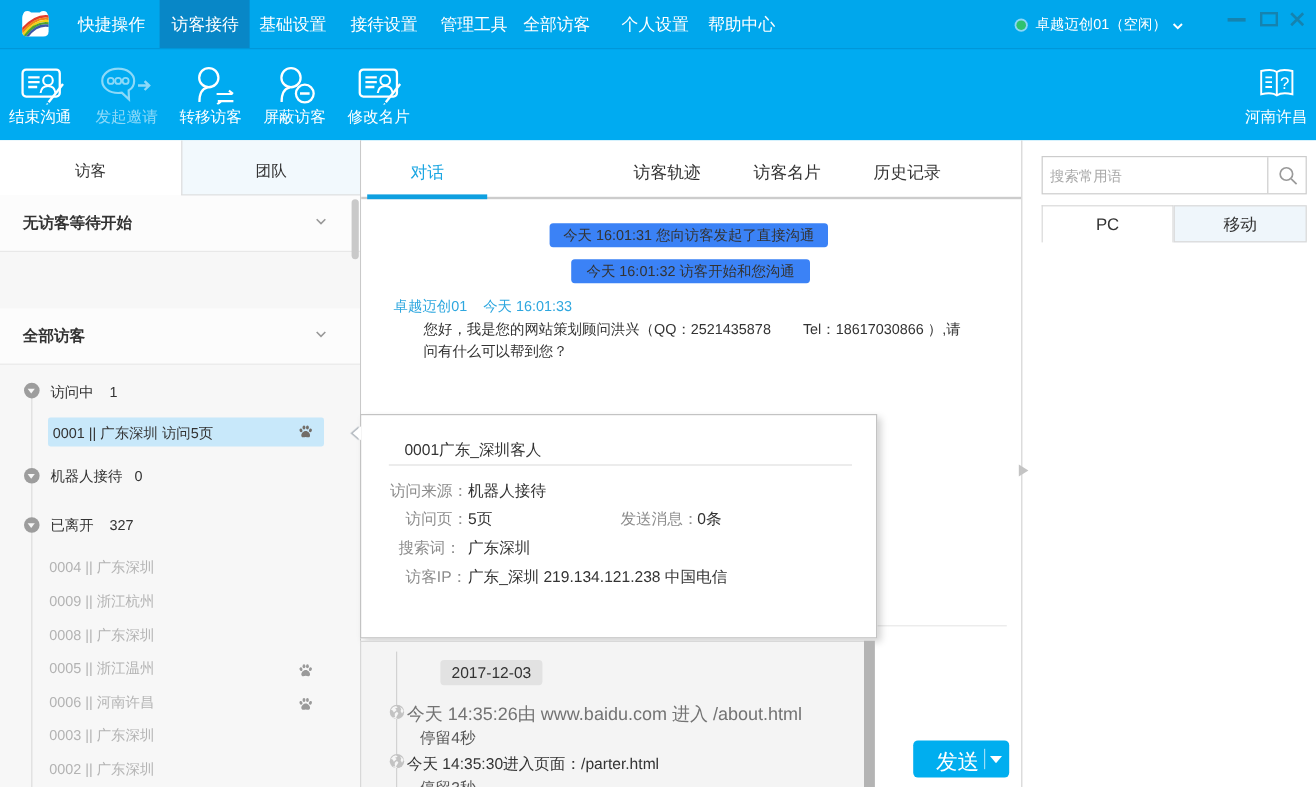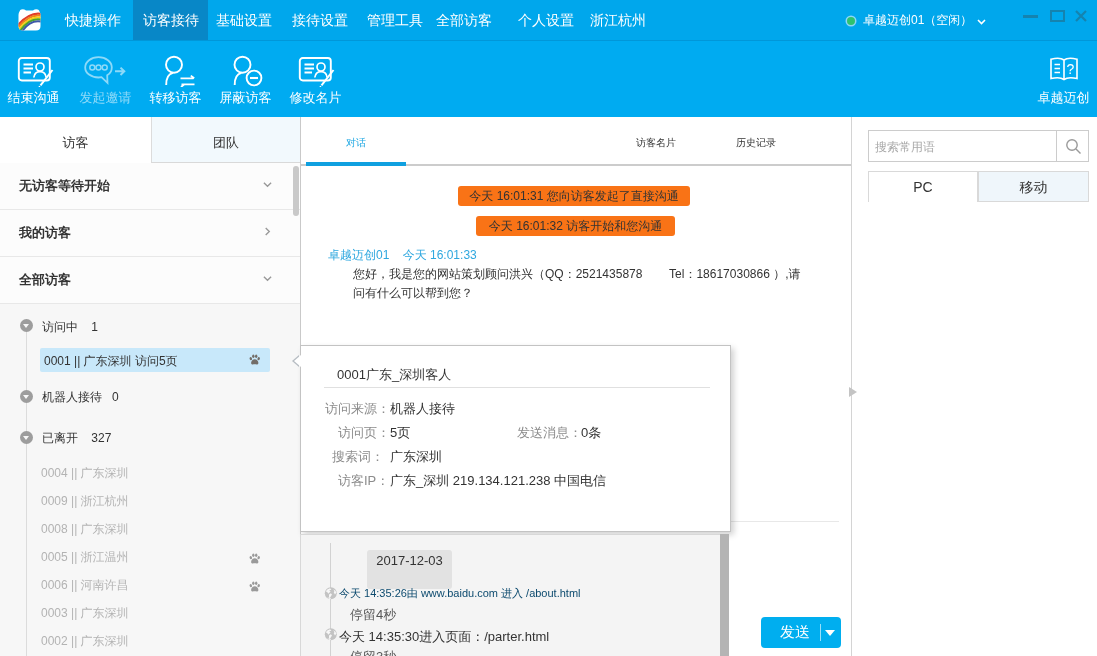--- a/index.html
+++ b/index.html
@@ -24,22 +24,22 @@
 .acc { position:absolute; left:0; width:300px; height:47px; background:#fcfcfc; border-bottom:1px solid #e8e8e8; font-size:13px; font-weight:bold; color:#333; }
 .acc .t { position:absolute; left:19px; top:0; line-height:46px; }
 .chev { position:absolute; right:28px; top:17px; width:9px; height:9px; }
 .nodec { position:absolute; width:13px; height:13px; border-radius:50%; background:#9d9d9d; }
 .nodec:after { content:""; position:absolute; left:3px; top:5px; border-left:3.4px solid transparent; border-right:3.4px solid transparent; border-top:4.3px solid #f7f7f7; }
 .ntext { position:absolute; font-size:12px; color:#333; white-space:nowrap; }
 .gitem { position:absolute; left:41px; font-size:12px; color:#b3b3b3; white-space:nowrap; }
 
 
 #chat { left:301px; top:117px; width:550px; height:539px; background:#fff; }
-.ctab { position:absolute; top:117px; width:100px; height:47px; line-height:52px; text-align:center; font-size:10px; color:#333; }
-.pill { position:absolute; background:#f97316; border-radius:3px; height:20px; line-height:20px; font-size:12px; color:#333; text-align:center; white-space:nowrap; }
+.ctab { position:absolute; top:117px; width:100px; height:47px; line-height:52px; text-align:center; font-size:14px; color:#333; }
+.pill { position:absolute; background:#3b82f6; border-radius:3px; height:20px; line-height:20px; font-size:12px; color:#333; text-align:center; white-space:nowrap; }
 
 
 #rpanel { left:851px; top:117px; width:246px; height:539px; background:#fff; border-left:1px solid #d4d4d4; }
 
 
 #pop1 { left:300px; top:345px; width:431px; height:187px; background:#fff; border:1px solid #c3c3c3; box-shadow:3px 3px 6px rgba(0,0,0,0.18); }
 #pop2 { left:300px; top:534px; width:429px; height:122px; background:#f4f4f4; border:1px solid #d8d8d8; border-bottom:none; }
 .plbl { color:#8c8c8c; font-size:13px; }
 .pval { color:#333; font-size:13px; }
 </style>
@@ -66,21 +66,21 @@
       <path d="M3.4 23.3 Q12 10.1 23.5 12.6" stroke="#3d58a8" stroke-width="2"></path>
     </g>
   </svg>
   <div class="navitem" style="left:65px">快捷操作</div>
   <div class="navitem" style="left:143px">访客接待</div>
   <div class="navitem" style="left:216px">基础设置</div>
   <div class="navitem" style="left:292px">接待设置</div>
   <div class="navitem" style="left:367px">管理工具</div>
   <div class="navitem" style="left:436px">全部访客</div>
   <div class="navitem" style="left:518px">个人设置</div>
-  <div class="navitem" style="left:590px">浙江杭州</div>
+  <div class="navitem" style="left:590px">帮助中心</div>
   <div class="abs" style="left:847px;top:17px;width:8px;height:8px;border-radius:50%;background:#2fc26e;box-shadow:0 0 0 1.5px rgba(255,255,255,0.55)"></div>
   <div class="navitem" style="left:863px;font-size:12px">卓越迈创01（空闲）</div>
   <svg class="abs" style="left:977px;top:19px" width="9" height="6" viewBox="0 0 9 6">
       <path d="M1 1 L4.5 4.5 L8 1" stroke="#fff" stroke-width="1.6" fill="none"></path>
     </svg>
   <div class="abs" style="left:1023px;top:15px;width:15px;height:2.5px;background:#1583af"></div>
   <div class="abs" style="left:1050px;top:10px;width:14.5px;height:12px;border:2.5px solid #1583af"></div>
   <svg class="abs" style="left:1074.5px;top:10px" width="12" height="12" viewBox="0 0 12 12">
       <path d="M1 1 L11 11 M11 1 L1 11" stroke="#1583af" stroke-width="2.2"></path>
     </svg>
@@ -135,36 +135,30 @@
       <path d="M25.8 32.2 L24.3 34.3" stroke="#fff" stroke-width="1.4"></path>
     </svg>
     <div class="lbl">修改名片</div>
   </div>
   <div class="tbtn" style="left:1037px;top:53px;width:53px">
     <svg width="30" height="26" viewBox="0 0 30 26" style="position:absolute;left:12px;top:4px">
       <path d="M15 3 C12 0.8 8 0.8 2 2.2 L2 21.5 C8 20.2 12 20.3 15 22.5 C18 20.3 22 20.2 28 21.5 L28 2.2 C22 0.8 18 0.8 15 3 Z M15 3 L15 22.5" fill="none" stroke="#fff" stroke-width="1.6"></path>
       <path d="M5.5 7.5 H11 M5.5 11.5 H11 M5.5 15.5 H11" stroke="#fff" stroke-width="1.5"></path>
       <text x="21.5" y="17" font-size="14" fill="#fff" text-anchor="middle" font-family="Liberation Sans">?</text>
     </svg>
-    <div class="lbl">卓越迈创</div>
+    <div class="lbl">河南许昌</div>
   </div>
 
   <div class="abs" id="sidebar"></div>
   <div class="stab" style="left:0;width:151px;background:#fff;">访客</div>
   <div class="stab" style="left:151px;width:149px;background:#f2f9fd;border-left:1px solid #dcdcdc;border-bottom:1px solid #d9d9d9;">团队</div>
   <div class="acc" style="top:163px">
       <span class="t">无访客等待开始</span>
     <svg class="chev" viewBox="0 0 10 10">
         <path d="M1 3 L5 7 L9 3" stroke="#999" stroke-width="1.5" fill="none"></path>
-      </svg>
-    </div>
-  <div class="acc" style="top:210px">
-      <span class="t">我的访客</span>
-    <svg class="chev" viewBox="0 0 10 10">
-        <path d="M3 1 L7 5 L3 9" stroke="#999" stroke-width="1.5" fill="none"></path>
       </svg>
     </div>
   <div class="acc" style="top:257px">
       <span class="t">全部访客</span>
     <svg class="chev" viewBox="0 0 10 10">
         <path d="M1 3 L5 7 L9 3" stroke="#999" stroke-width="1.5" fill="none"></path>
       </svg>
     </div>
 
   <div class="abs" style="left:26px;top:326px;width:1px;height:330px;background:#dcdcdc"></div>
@@ -203,33 +197,34 @@
     <ellipse cx="7.5" cy="2.1" rx="1.25" ry="1.75"></ellipse>
     <ellipse cx="10.1" cy="4.6" rx="1.25" ry="1.65" transform="rotate(25 10.1 4.6)"></ellipse>
     <path d="M6 5.2 C8 5.2 10.3 7.5 9.7 9.6 C9.2 11.3 7.3 10.4 6 10.4 C4.7 10.4 2.8 11.3 2.3 9.6 C1.7 7.5 4 5.2 6 5.2 Z"></path>
   </svg>
 
   <div class="abs" style="left:293px;top:166px;width:6px;height:50px;background:#c9c9c9;border-radius:3px"></div>
 
   <div class="abs" id="chat"></div>
   <div class="abs" style="left:301px;top:164px;width:550px;height:1.5px;background:#cccccc"></div>
   <div class="ctab" style="left:306px;color:#1ba6e2">对话</div>
+  <div class="ctab" style="left:506px">访客轨迹</div>
   <div class="ctab" style="left:606px">访客名片</div>
   <div class="ctab" style="left:706px">历史记录</div>
   <div class="abs" style="left:306px;top:162px;width:100px;height:4px;background:#0fa0e0"></div>
 
   <div class="pill" style="left:458px;top:186px;width:232px">今天 16:01:31 您向访客发起了直接沟通</div>
   <div class="pill" style="left:476px;top:216px;width:199px">今天 16:01:32 访客开始和您沟通</div>
   <div class="abs" style="left:328px;top:247px;font-size:12px;color:#2ea7df">卓越迈创01&nbsp;&nbsp;&nbsp;&nbsp;今天 16:01:33</div>
   <div class="abs" style="left:353px;top:265px;font-size:12px;color:#333;line-height:18.5px">您好，我是您的网站策划顾问洪兴（QQ：2521435878&nbsp;&nbsp;&nbsp;&nbsp;&nbsp;&nbsp;&nbsp;&nbsp;Tel：18617030866&nbsp;）,请<br>问有什么可以帮到您？</div>
 
   <div class="abs" style="left:731px;top:521px;width:108px;height:1px;background:#e8e8e8"></div>
 
   <div class="abs" style="left:761px;top:617px;width:80px;height:31px;background:#00aeef;border-radius:4px">
-    <div class="abs" style="left:19px;top:6px;font-size:15px;color:#fff">发送</div>
+    <div class="abs" style="left:19px;top:6px;font-size:18px;color:#fff">发送</div>
     <div class="abs" style="left:59px;top:7px;width:1px;height:17px;background:rgba(255,255,255,0.6)"></div>
     <div class="abs" style="left:64px;top:13px;border-left:5px solid transparent;border-right:5px solid transparent;border-top:6px solid #fff"></div>
   </div>
 
   <div class="abs" id="rpanel"></div>
   <div class="abs" style="left:868px;top:130px;width:221px;height:32px;border:1px solid #ccc;background:#fff">
     <div class="abs" style="left:6px;top:8px;font-size:12px;color:#a9a9a9">搜索常用语</div>
     <div class="abs" style="left:187px;top:0;width:1px;height:30px;background:#ccc"></div>
     <svg class="abs" style="left:196px;top:7px" width="17" height="17" viewBox="0 0 17 17">
         <circle cx="7" cy="7" r="5.2" fill="none" stroke="#9a9a9a" stroke-width="1.4"></circle>
@@ -250,29 +245,29 @@
   <div class="abs pval" style="left:390px;top:424px">5页</div>
   <div class="abs plbl" style="left:517px;top:424px">发送消息：</div>
   <div class="abs pval" style="left:581px;top:424px">0条</div>
   <div class="abs plbl" style="left:332px;top:448px">搜索词：</div>
   <div class="abs pval" style="left:390px;top:448px">广东深圳</div>
   <div class="abs plbl" style="left:338px;top:472px">访客IP：</div>
   <div class="abs pval" style="left:390px;top:472px">广东_深圳 219.134.121.238 中国电信</div>
 
   <div class="abs" id="pop2"></div>
   <div class="abs" style="left:330px;top:543px;width:1px;height:113px;background:#d2d2d2"></div>
-  <div class="abs" style="left:367px;top:550px;width:85px;height:39px;background:#e2e2e2;border-radius:3px;text-align:center;line-height:21px;font-size:13px;color:#333">2017-12-03</div>
+  <div class="abs" style="left:367px;top:550px;width:85px;height:21px;background:#e2e2e2;border-radius:3px;text-align:center;line-height:21px;font-size:13px;color:#333">2017-12-03</div>
   <svg class="abs" style="left:323.5px;top:587px" width="14" height="13" viewBox="0 0 14 13">
       <circle cx="6.8" cy="6.3" r="6" fill="#c3c3c3"></circle>
       <path d="M1.8 4.2 Q3.4 1.6 6 1.3 L7.4 2.6 L5.2 3.4 L6.6 4.6 L4.2 6.8 L3.4 5.2 Z" fill="#f6f6f6"></path>
       <path d="M5 7.6 L6.8 6.2 L8 7.4 L6.6 9.8 L5.6 11.5 L5 9.4 Z" fill="#f6f6f6"></path>
       <path d="M9.2 2.2 Q11.6 3.2 12.4 5.4 L11 7.6 L9.8 5.6 L10.4 4 Z" fill="#f6f6f6"></path>
       <path d="M3.2 10.6 Q5 12.2 7.4 12.2 L6 10.8 Z" fill="#f6f6f6"></path>
     </svg>
-  <div class="abs" style="left:339px;top:586px;font-size:11px;color:#0c4a6e">今天 14:35:26由 www.baidu.com 进入 /about.html</div>
+  <div class="abs" style="left:339px;top:586px;font-size:15px;color:#737373">今天 14:35:26由 www.baidu.com 进入 /about.html</div>
   <div class="abs" style="left:350px;top:606px;font-size:13px;color:#555">停留4秒</div>
   <svg class="abs" style="left:323.5px;top:628px" width="14" height="13" viewBox="0 0 14 13">
       <circle cx="6.8" cy="6.3" r="6" fill="#c3c3c3"></circle>
       <path d="M1.8 4.2 Q3.4 1.6 6 1.3 L7.4 2.6 L5.2 3.4 L6.6 4.6 L4.2 6.8 L3.4 5.2 Z" fill="#f6f6f6"></path>
       <path d="M5 7.6 L6.8 6.2 L8 7.4 L6.6 9.8 L5.6 11.5 L5 9.4 Z" fill="#f6f6f6"></path>
       <path d="M9.2 2.2 Q11.6 3.2 12.4 5.4 L11 7.6 L9.8 5.6 L10.4 4 Z" fill="#f6f6f6"></path>
       <path d="M3.2 10.6 Q5 12.2 7.4 12.2 L6 10.8 Z" fill="#f6f6f6"></path>
     </svg>
   <div class="abs" style="left:339px;top:628px;font-size:13px;color:#333">今天 14:35:30进入页面：/parter.html</div>
   <div class="abs" style="left:350px;top:648px;font-size:13px;color:#555">停留3秒</div>

